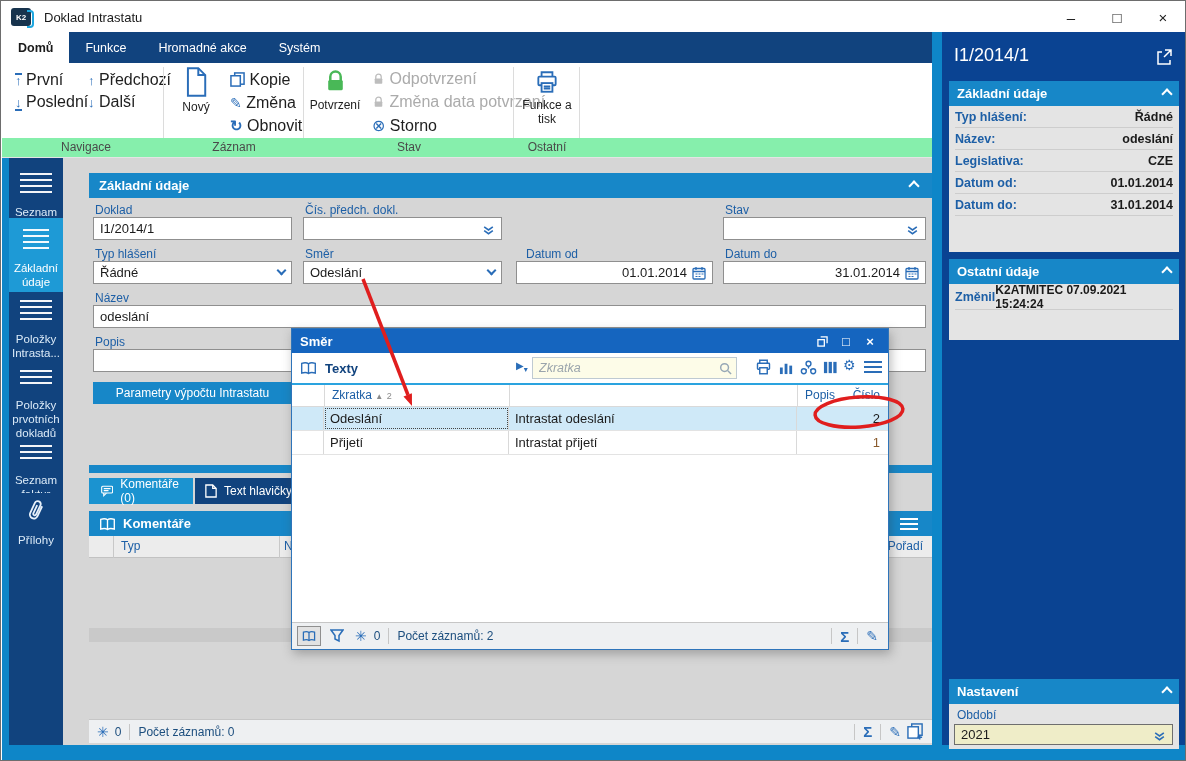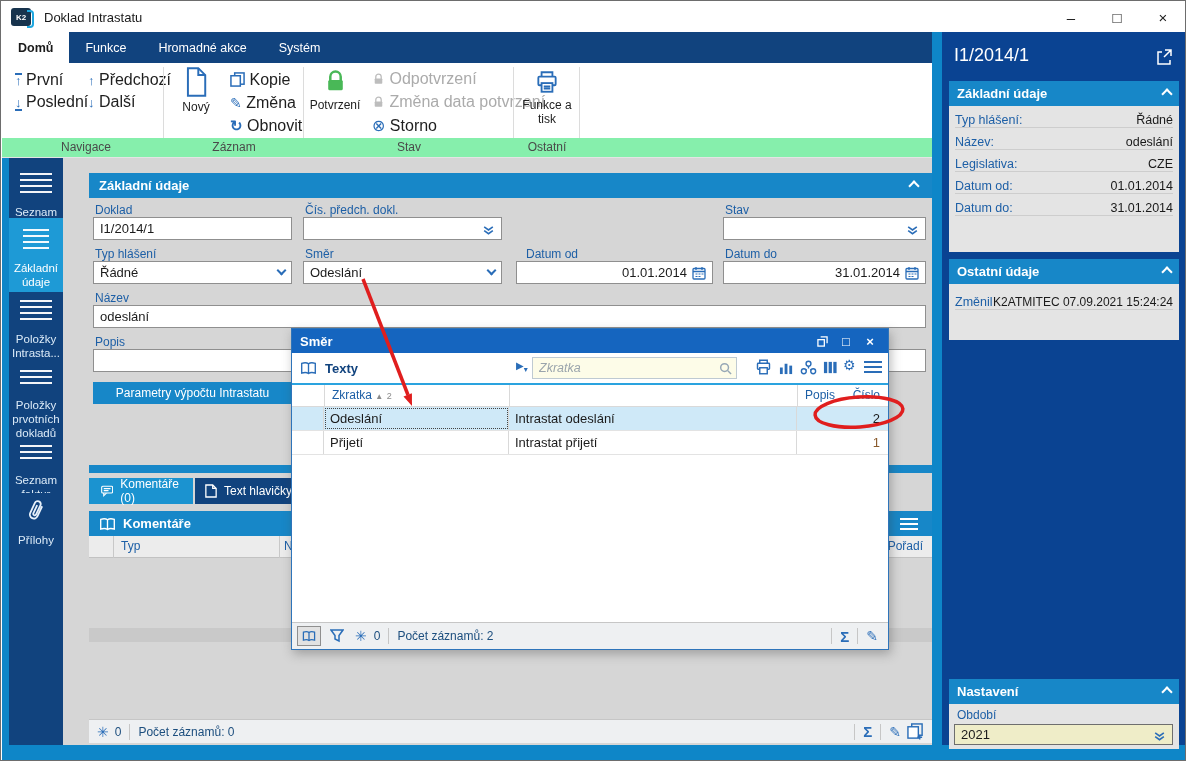--- a/index.html
+++ b/index.html
@@ -75,21 +75,21 @@
   .prow .c4{flex:1;height:100%;display:flex;align-items:center;justify-content:flex-end;padding:0 8px;}
   .prow.sel{background:#cfe9f8;}
   .focuscell{outline:1px dotted #444;outline-offset:-2px;}
   .pstatus{position:absolute;left:0;bottom:0;width:100%;height:27px;}
   .bookbox{width:24px;height:20px;border:1px solid #8f8f8f;background:#e2e2e2;display:flex;align-items:center;justify-content:center;margin-left:5px;}
   
   .rpanel{left:941px;top:31px;width:244px;height:713px;background:#0a4392;z-index:10;}
   .rptitle{position:absolute;left:12px;top:13px;color:#fff;font-size:18px;}
   .rsec-h{position:absolute;height:25px;background:#1787c8;color:#fff;font-weight:bold;font-size:13px;display:flex;align-items:center;padding:0 8px;}
   .rsec-b{position:absolute;background:#e4e4e4;}
-  .rrow{display:flex;align-items:flex-end;height:22px;margin:0 6px;border-bottom:1px solid #cdcdcd;font-size:12.5px;}
+  .rrow{display:flex;align-items:center;height:22px;margin:0 6px;border-bottom:1px solid #cdcdcd;font-size:12.5px;font-weight:bold;}
   .rrow .l{color:#1d5fa6;}
   .rrow .v{margin-left:auto;color:#1a1a1a;}
   .annot{left:0;top:0;width:1186px;height:761px;z-index:50;pointer-events:none;}
 </style>
 </head>
 <body>
 
 <div class="app">
 
   <div class="abs titlebar">

